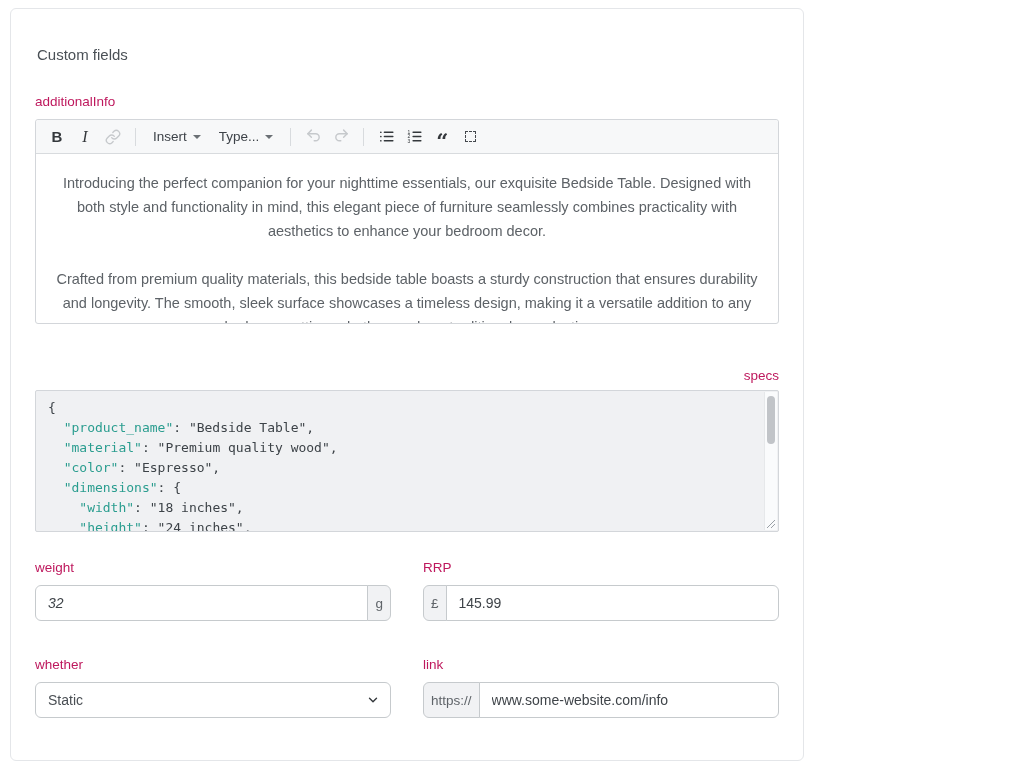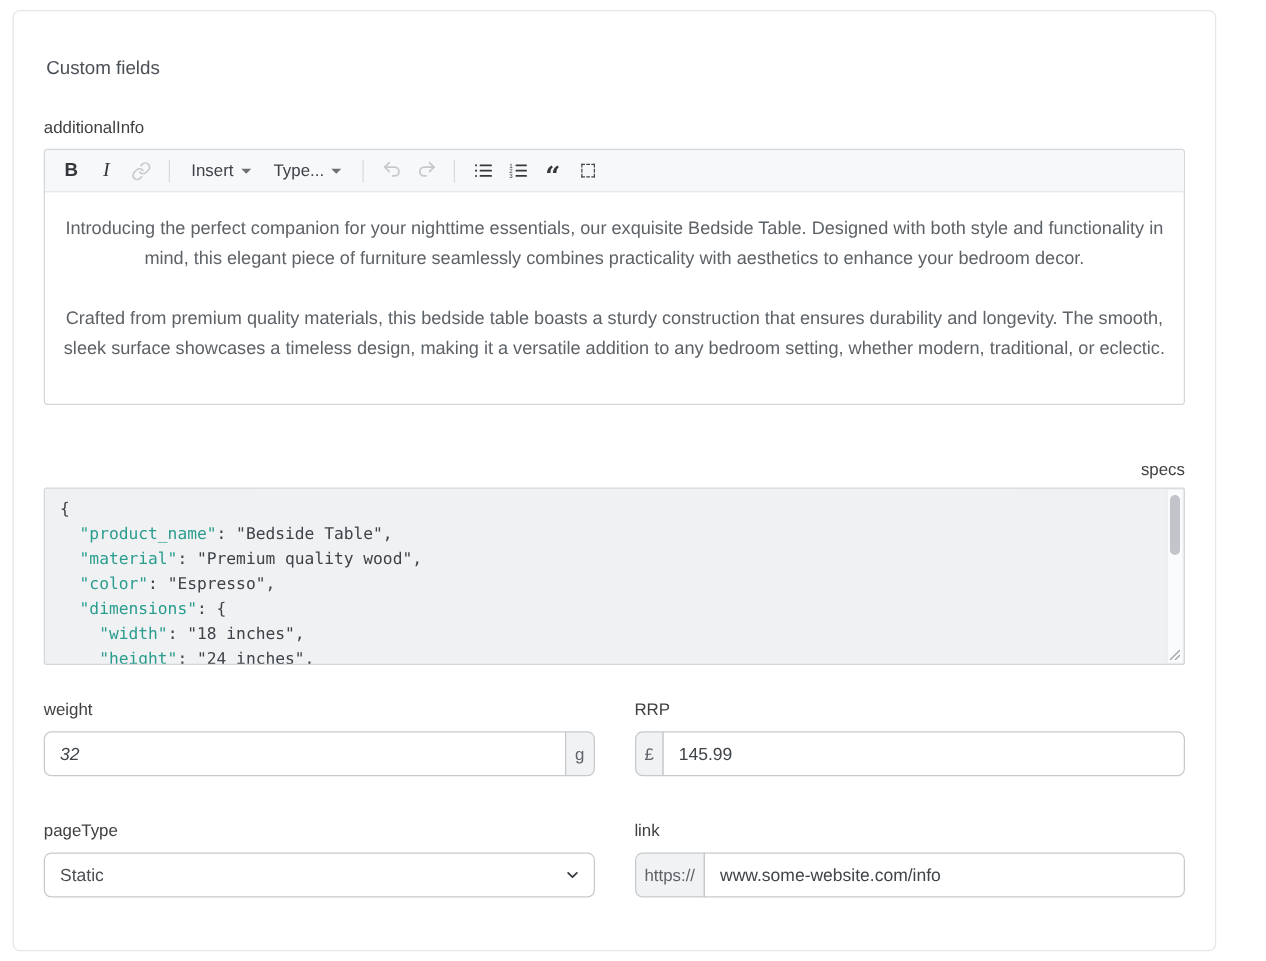--- a/index.html
+++ b/index.html
@@ -4,36 +4,36 @@
 <style>
   * { box-sizing: border-box; }
   html, body { margin: 0; padding: 0; background: #ffffff; }
   body {
     width: 1013px; height: 769px;
     padding: 8px 10px;
     font-family: "Liberation Sans", "DejaVu Sans", sans-serif;
     color: #3e4348;
   }
   .panel {
-    width: 963px; height: 753px;
+    width: 794px; height: 753px;
     border: 1px solid #e4e6e9;
     border-radius: 6px;
     padding: 37px 24px 28px 24px;
     background: #ffffff;
   }
   .panel-title {
     font-size: 15px;
     font-weight: 400;
     color: #4a5056;
     margin: 0 0 0 2px;
   }
   .field-label {
     display: block;
     font-size: 13.5px;
-    color: #404040;
+    color: #be185d;
     line-height: 16px;
   }
   .lbl-additional { margin-top: 31px; }
 
   
   .editor {
     margin-top: 9px;
     border: 1px solid #d3d6da;
     border-radius: 3px;
     background: #ffffff;
@@ -327,21 +327,21 @@
       <label class="field-label">RRP</label>
       <div class="input-group">
         <span class="addon addon-prefix">£</span>
         <input type="text" class="text-input has-prefix" value="145.99" style="">
       </div>
     </div>
   </div>
 
   <div class="row row-2">
     <div>
-      <label class="field-label">pageType</label>
+      <label class="field-label">whether</label>
       <div class="select-wrap">
         <select class="select-input">
           <option>Static</option>
         </select>
         <svg class="select-chevron" width="14" height="14" viewBox="0 0 24 24" fill="none" stroke="#34383c" stroke-width="2.4" stroke-linecap="round" stroke-linejoin="round">
             <polyline points="6 9 12 15 18 9"></polyline>
           </svg>
       </div>
     </div>
     <div>

